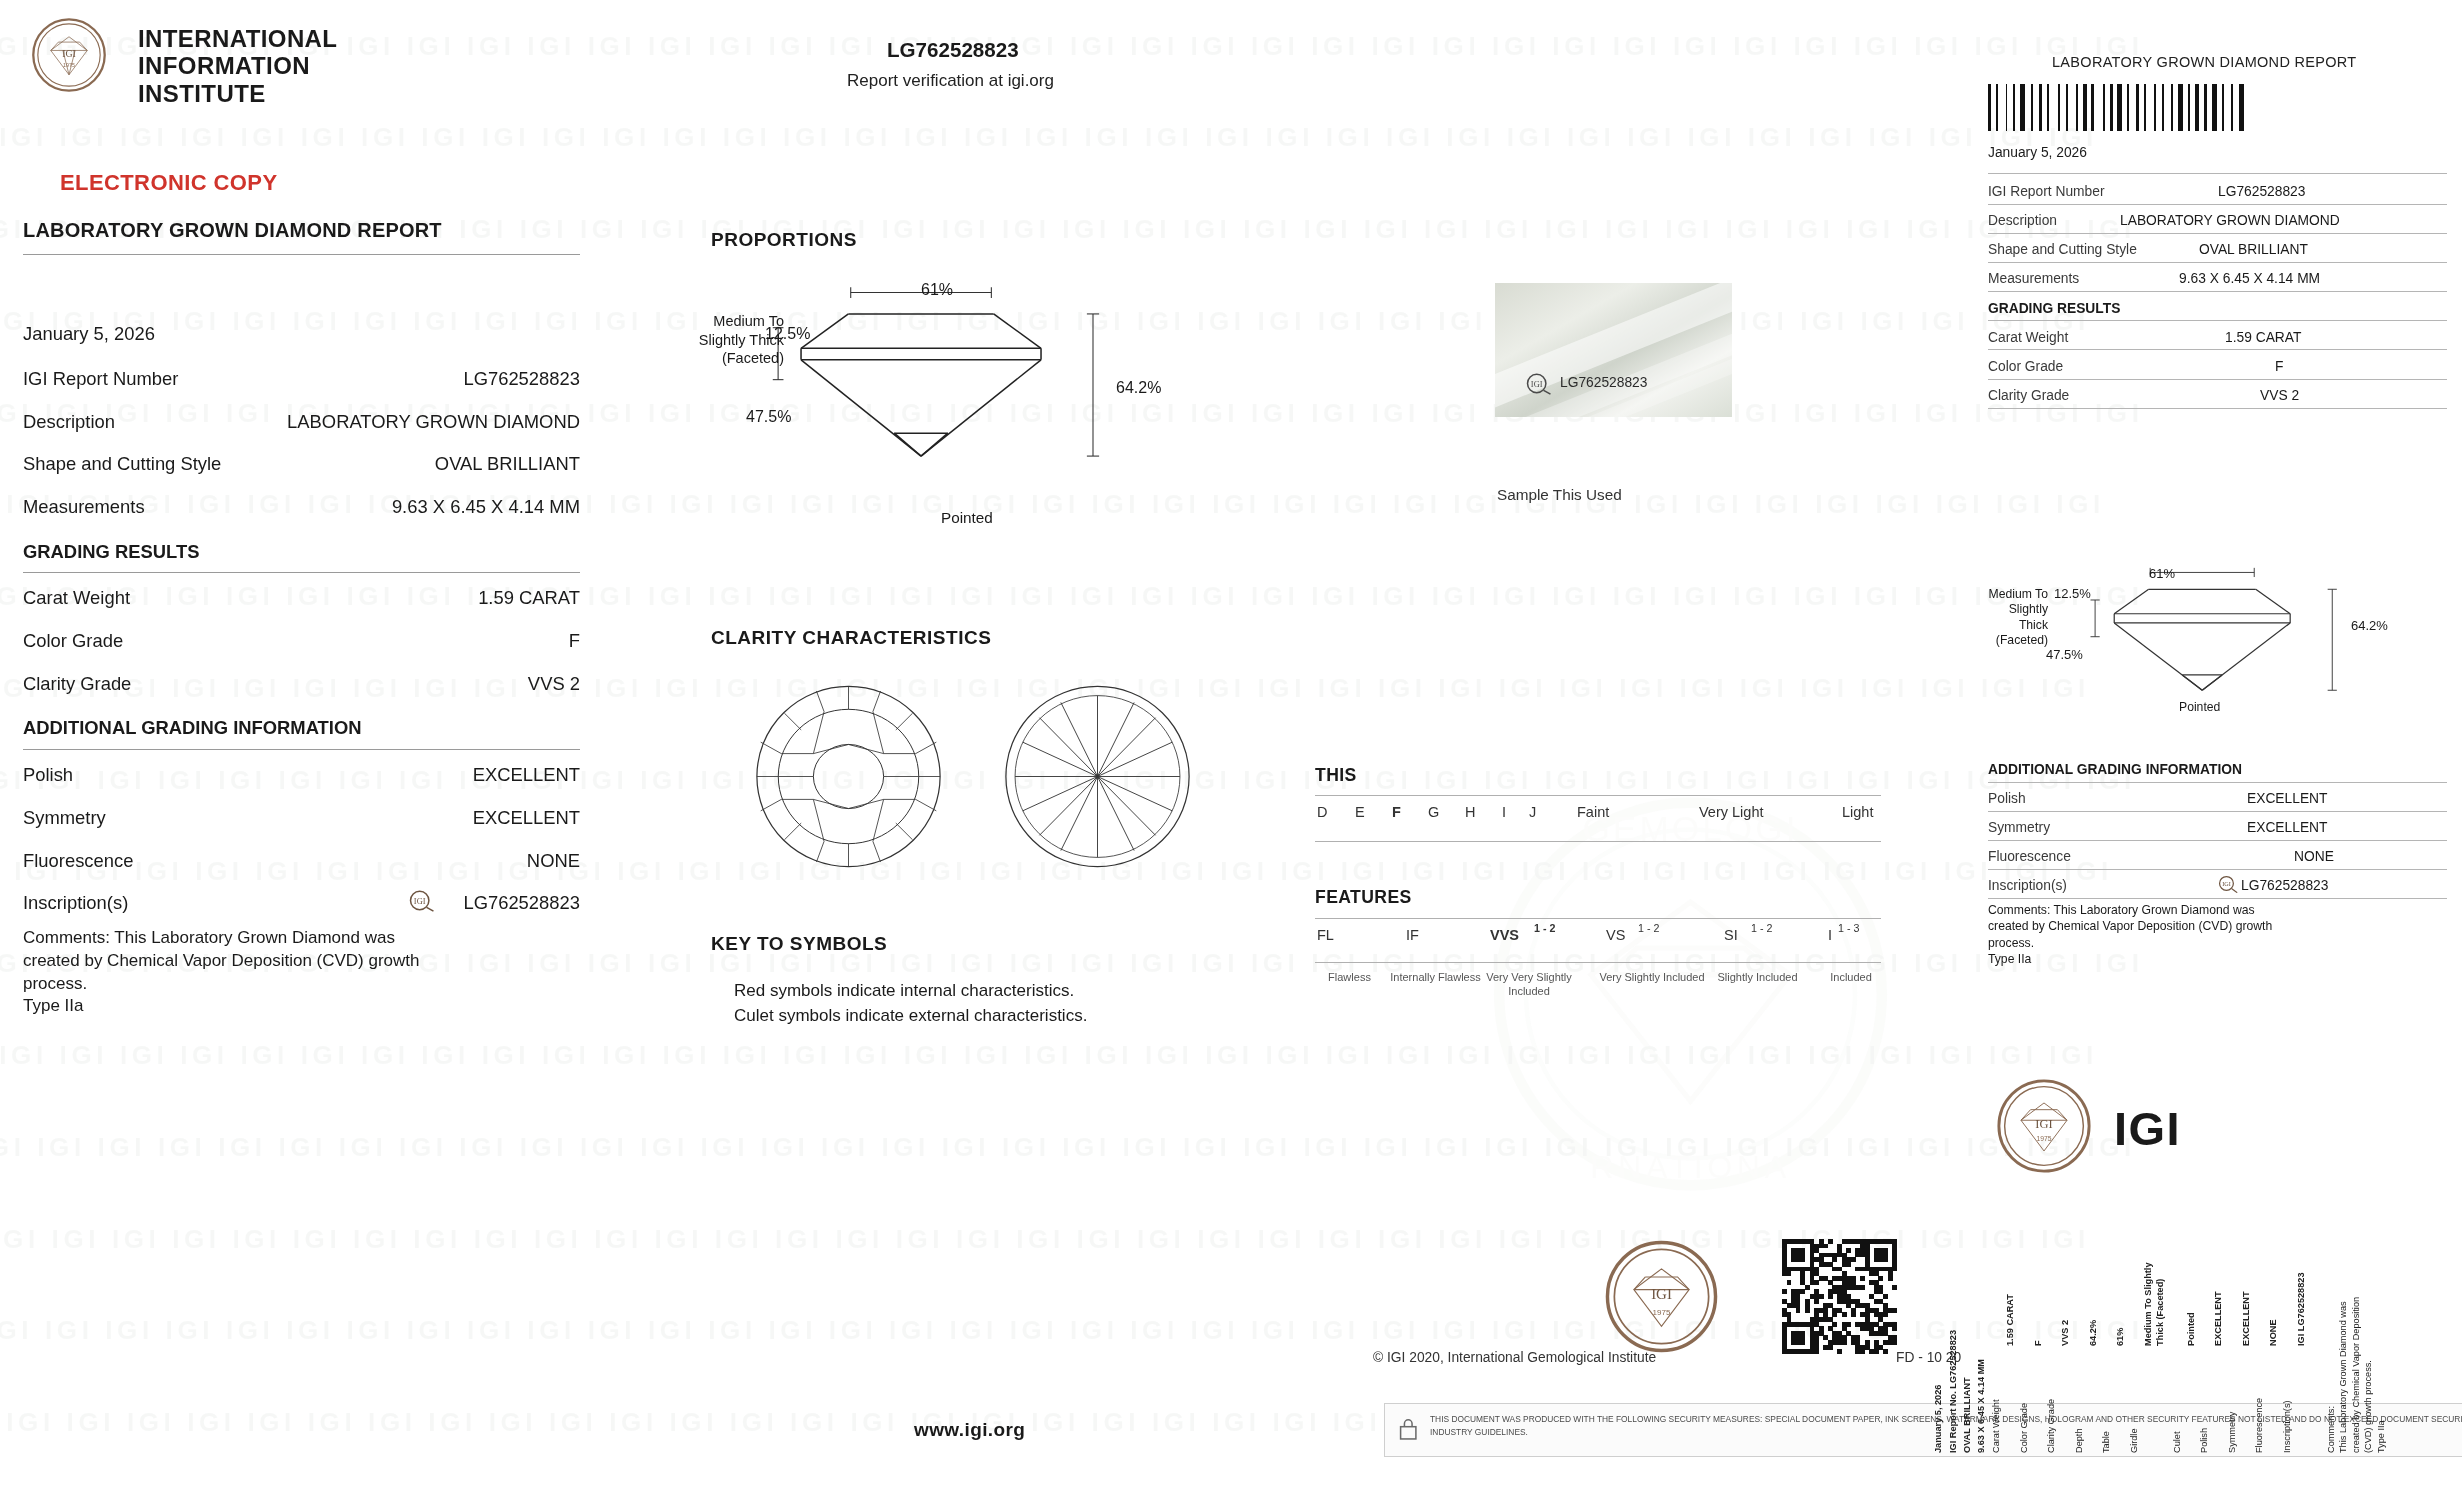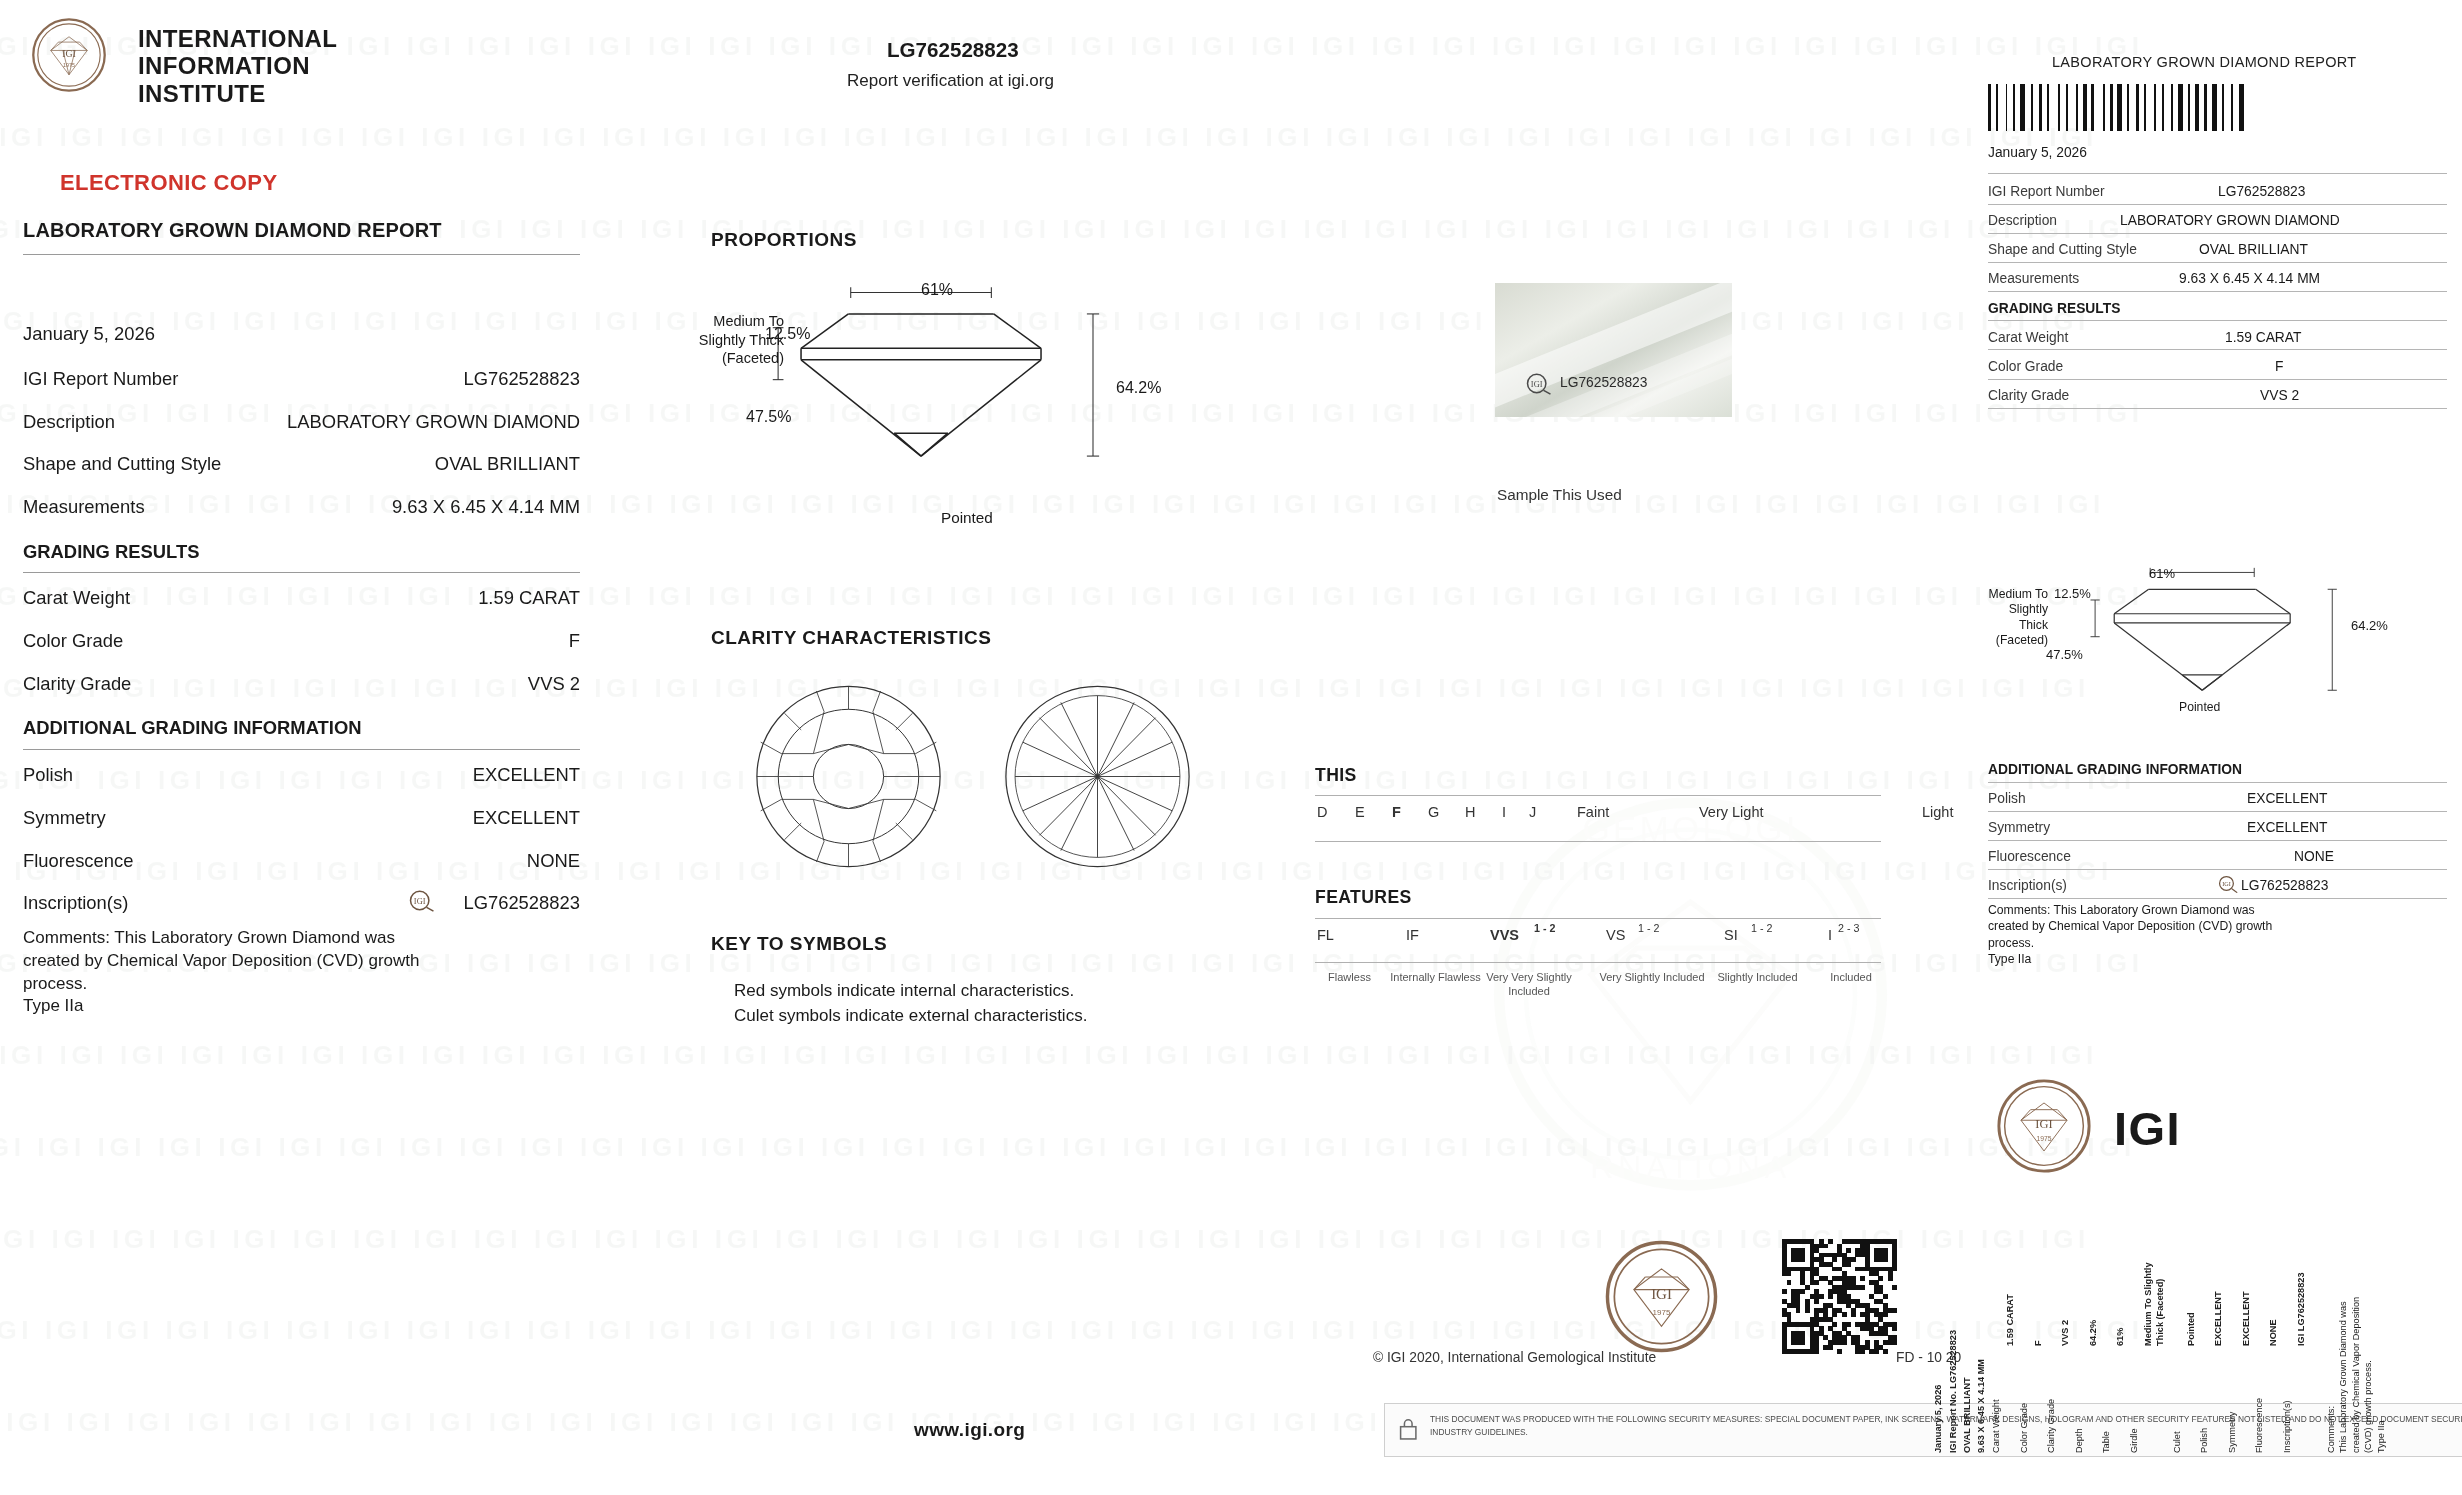--- a/index.html
+++ b/index.html
@@ -365,37 +365,37 @@
   <div class="scale-item" style="left:1317px;top:804px;">D</div>
   <div class="scale-item" style="left:1355px;top:804px;">E</div>
   <div class="scale-item bold" style="left:1392px;top:804px;">F</div>
   <div class="scale-item" style="left:1428px;top:804px;">G</div>
   <div class="scale-item" style="left:1465px;top:804px;">H</div>
   <div class="scale-item" style="left:1502px;top:804px;">I</div>
   <div class="scale-item" style="left:1529px;top:804px;">J</div>
 
   <div class="scale-item" style="left:1577px;top:804px;">Faint</div>
   <div class="scale-item" style="left:1699px;top:804px;">Very Light</div>
-  <div class="scale-item" style="left:1922px;top:804px;text-align:center;">Light</div>
+  <div class="scale-item" style="left:1842px;top:804px;text-align:center;">Light</div>
 
   <div class="scale-line" style="left:1315px;top:841px;width:566px;"></div>
 
   <div class="scale-title" style="left:1315px;top:887px;">FEATURES</div>
   <div class="scale-line" style="left:1315px;top:918px;width:566px;"></div>
 
   <div class="scale-item" style="left:1317px;top:927px;">FL</div>
   <div class="scale-item" style="left:1406px;top:927px;">IF</div>
   <div class="scale-item bold" style="left:1490px;top:927px;">VVS</div>
   <div class="scale-item bold" style="left:1534px;top:922px;font-size:10.7px;">1 - 2</div>
   <div class="scale-item" style="left:1606px;top:927px;">VS</div>
   <div class="scale-item" style="left:1638px;top:922px;font-size:10.7px;">1 - 2</div>
   <div class="scale-item" style="left:1724px;top:927px;">SI</div>
   <div class="scale-item" style="left:1751px;top:922px;font-size:10.7px;">1 - 2</div>
   <div class="scale-item" style="left:1828px;top:927px;">I</div>
-  <div class="scale-item" style="left:1838px;top:922px;font-size:10.7px;">2 - 3</div>
+  <div class="scale-item" style="left:1838px;top:922px;font-size:10.7px;">1 - 3</div>
 
   <div class="scale-line" style="left:1315px;top:962px;width:566px;"></div>
 
   <div class="scale-sub" style="left:1300px;top:971px;width:99px;">Flawless</div>
   <div class="scale-sub" style="left:1386px;top:971px;width:99px;">Internally
 Flawless</div>
   <div class="scale-sub" style="left:1468px;top:971px;width:122px;">Very Very
 Slightly Included</div>
   <div class="scale-sub" style="left:1591px;top:971px;width:122px;">Very
 Slightly Included</div>

